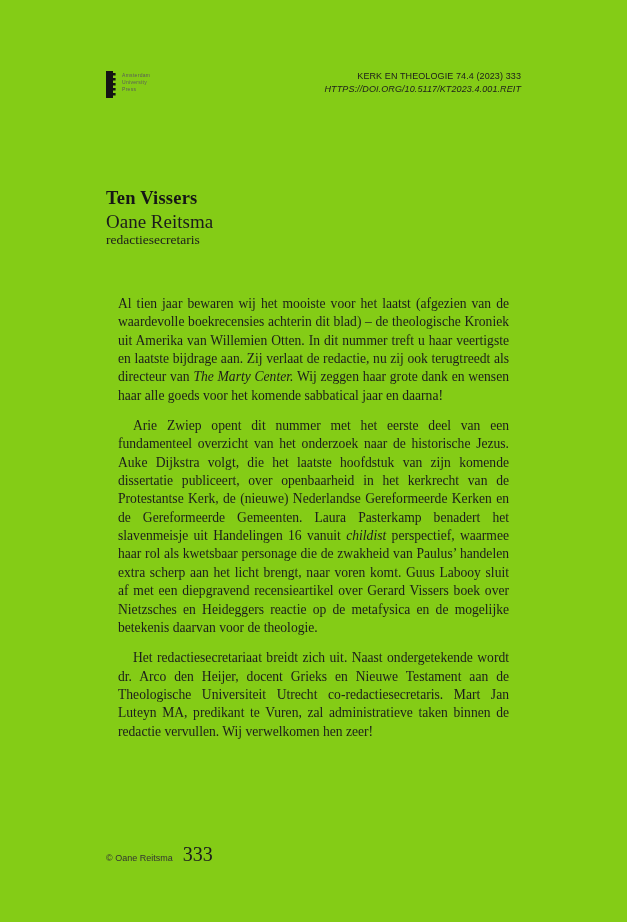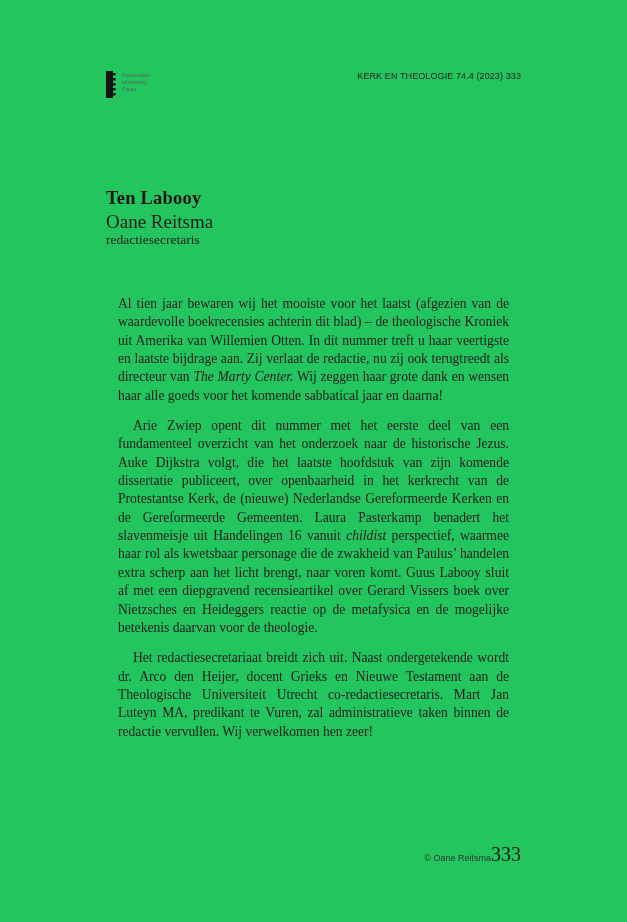--- a/index.html
+++ b/index.html
@@ -1,21 +1,21 @@
 <!DOCTYPE html>
 <html><head>
 <meta charset="utf-8">
 <style>
   * { box-sizing: border-box; }
   html, body { margin: 0; padding: 0; background: #ffffff; }
   .page {
     position: relative;
     width: 627px;
     height: 922px;
-    background: #22c55e;
+    background: #84cc16;
     font-family: "Liberation Serif", serif;
     color: #1c1c1c;
     overflow: hidden;
   }
 
   
   .header {
     position: absolute;
     top: 70px;
     left: 106px;
@@ -84,22 +84,23 @@
   .body-text p.indent { text-indent: 15px; }
   .body-text .it { font-style: italic; }
 
   
   .footer {
     position: absolute;
     left: 106px;
     right: 106px;
     top: 843px;
     display: flex;
-    justify-content: flex-end;
+    justify-content: flex-start;
     align-items: baseline;
+    gap: 10px;
   }
   .copyright {
     font-family: "Liberation Sans", sans-serif;
     font-size: 9px;
     color: #333333;
   }
   .page-number {
     font-family: "Liberation Serif", serif;
     font-size: 20px;
     color: #1c1c1c;
@@ -121,24 +122,25 @@
           M7,22  h2.6 v2.4 h-2.6 Z"></path>
       </svg>
       <div class="logo-text">
         <div>Amsterdam</div>
         <div>University</div>
         <div>Press</div>
       </div>
     </div>
     <div class="journal-ref">
       <div>KERK EN THEOLOGIE 74.4 (2023) 333</div>
+      <div class="doi">HTTPS://DOI.ORG/10.5117/KT2023.4.001.REIT</div>
     </div>
   </div>
 
-  <h1 class="title">Ten Labooy</h1>
+  <h1 class="title">Ten Vissers</h1>
   <div class="author">Oane Reitsma</div>
   <div class="author-role">redactiesecretaris</div>
 
   <div class="body-text">
       <p><span>Al tien jaar bewaren wij het mooiste voor het laatst (afgezien van de waardevolle boekrecensies achterin dit blad) – de theologische Kroniek uit Amerika van Willemien Otten. In dit nummer treft u haar veertigste en laatste bijdrage aan. Zij verlaat de redactie, nu zij ook terugtreedt als directeur van </span><span class="it">The Marty Center.</span><span> Wij zeggen haar grote dank en wensen haar alle goeds voor het komende sabbatical jaar en daarna!</span></p>
       <p class="indent"><span>Arie Zwiep opent dit nummer met het eerste deel van een fundamenteel overzicht van het onderzoek naar de historische Jezus. Auke Dijkstra volgt, die het laatste hoofdstuk van zijn komende dissertatie publiceert, over openbaarheid in het kerkrecht van de Protestantse Kerk, de (nieuwe) Nederlandse Gereformeerde Kerken en de Gereformeerde Gemeenten. Laura Pasterkamp benadert het slavenmeisje uit Handelingen 16 vanuit </span><span class="it">childist</span><span> perspectief, waarmee haar rol als kwetsbaar personage die de zwakheid van Paulus’ handelen extra scherp aan het licht brengt, naar voren komt. Guus Labooy sluit af met een diepgravend recensieartikel over Gerard Vissers boek over Nietzsches en Heideggers reactie op de metafysica en de mogelijke betekenis daarvan voor de theologie.</span></p>
       <p class="indent"><span>Het redactiesecretariaat breidt zich uit. Naast ondergetekende wordt dr. Arco den Heijer, docent Grieks en Nieuwe Testament aan de Theologische Universiteit Utrecht co-redactiesecretaris. Mart Jan Luteyn MA, predikant te Vuren, zal administratieve taken binnen de redactie vervullen. Wij verwelkomen hen zeer!</span></p>
     </div>
 
   <div class="footer">

